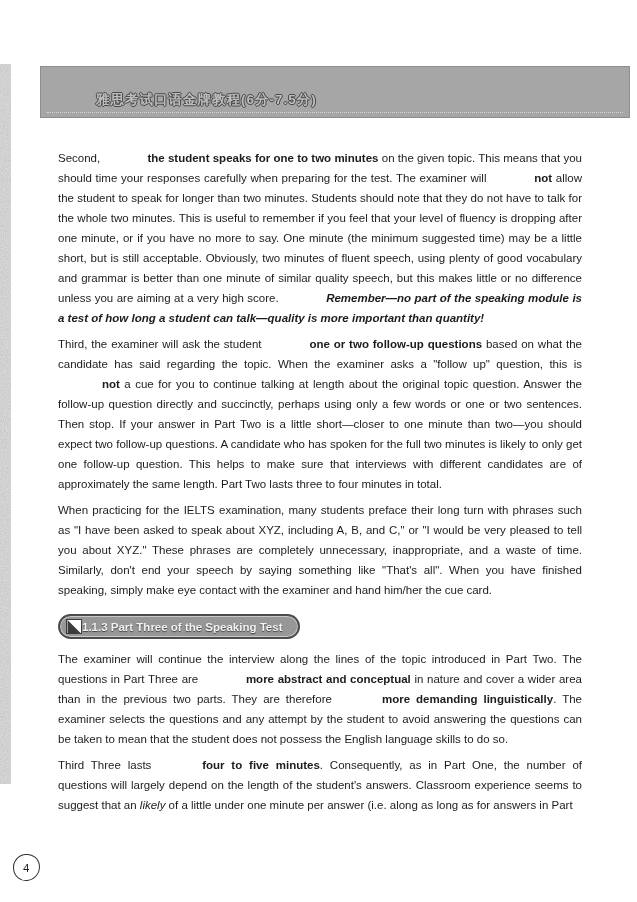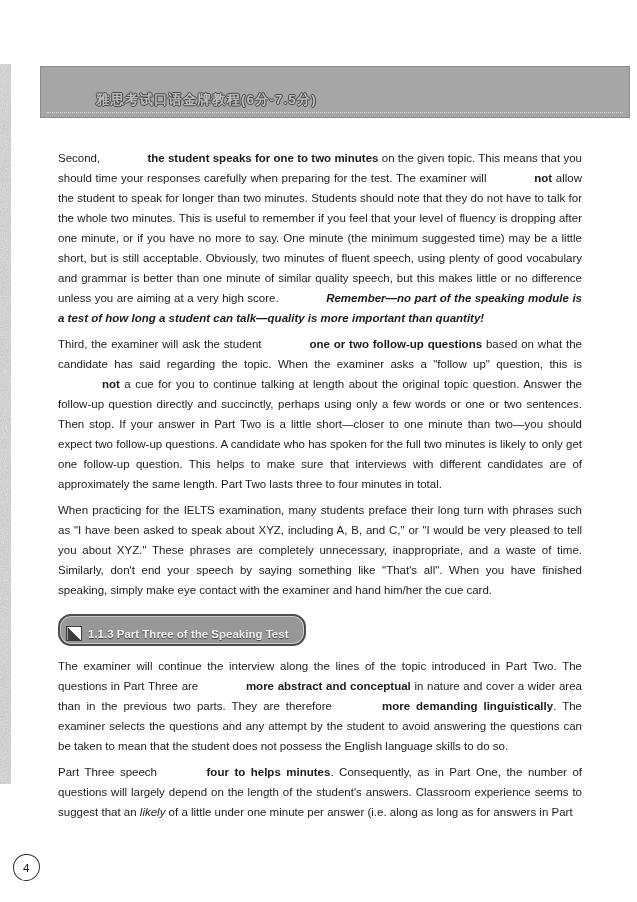--- a/index.html
+++ b/index.html
@@ -42,23 +42,23 @@
   }
   .para{
     margin:0 0 6px 0;
     font-size:11.5px;line-height:20px;
     text-align:justify;
   }
   .para span.b{font-weight:bold;padding-left:44px;}
   .para span.i{font-style:italic;}
   
   .section-pill{
-    display:inline-flex;align-items:center;gap:6px;
+    display:inline-flex;align-items:center;gap:0;
     margin:8px 0 10px 0;
-    padding:10px 16px 3px 6px;
+    padding:3px 16px 3px 6px;
     background:#979797;
     border:2px solid #4c4c4c;
     border-radius:13px;
     box-shadow:inset 0 0 0 1px #c9c9c9;
     position:relative;
   }
   .pill-icon{
     display:inline-block;width:14px;height:13px;
     background:#ffffff;border:1px solid #3d3d3d;
     line-height:0;
@@ -117,20 +117,20 @@
     <div class="section-pill">
       <span class="pill-icon">
         <svg viewBox="0 0 12 12" xmlns="http://www.w3.org/2000/svg">
           <polygon points="0,0 12,12 0,12" fill="#3d3d3d"></polygon>
         </svg>
       </span>
       <span class="pill-label">1.1.3 Part Three of the Speaking Test</span>
     </div>
 
     <p class="para"><span>The examiner will continue the interview along the lines of the topic introduced in Part Two. The questions in Part Three are </span><span class="b">more abstract and conceptual</span><span> in nature and cover a wider area than in the previous two parts. They are therefore </span><span class="b">more demanding linguistically</span><span>. The examiner selects the questions and any attempt by the student to avoid answering the questions can be taken to mean that the student does not possess the English language skills to do so.</span></p>
-    <p class="para"><span>Part Three speech </span><span class="b">four to helps minutes</span><span>. Consequently, as in Part One, the number of questions will largely depend on the length of the student's answers. Classroom experience seems to suggest that an </span><span class="i">likely</span><span> of a little under one minute per answer (i.e. along as long as for answers in Part</span></p>
+    <p class="para"><span>Third Three lasts </span><span class="b">four to five minutes</span><span>. Consequently, as in Part One, the number of questions will largely depend on the length of the student's answers. Classroom experience seems to suggest that an </span><span class="i">likely</span><span> of a little under one minute per answer (i.e. along as long as for answers in Part</span></p>
   </div>
 
   <div class="page-number">
     <span>4</span>
   </div>
 
 </div>
 
 </body></html>

